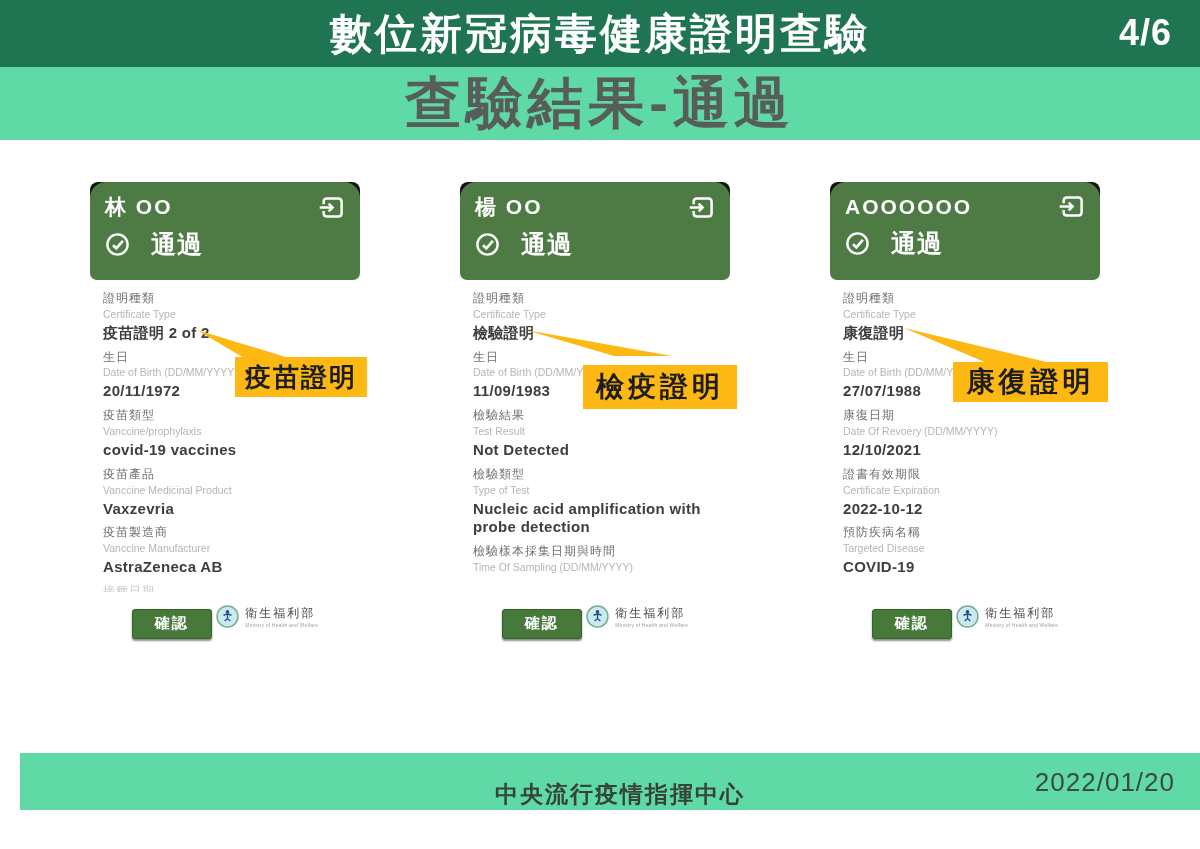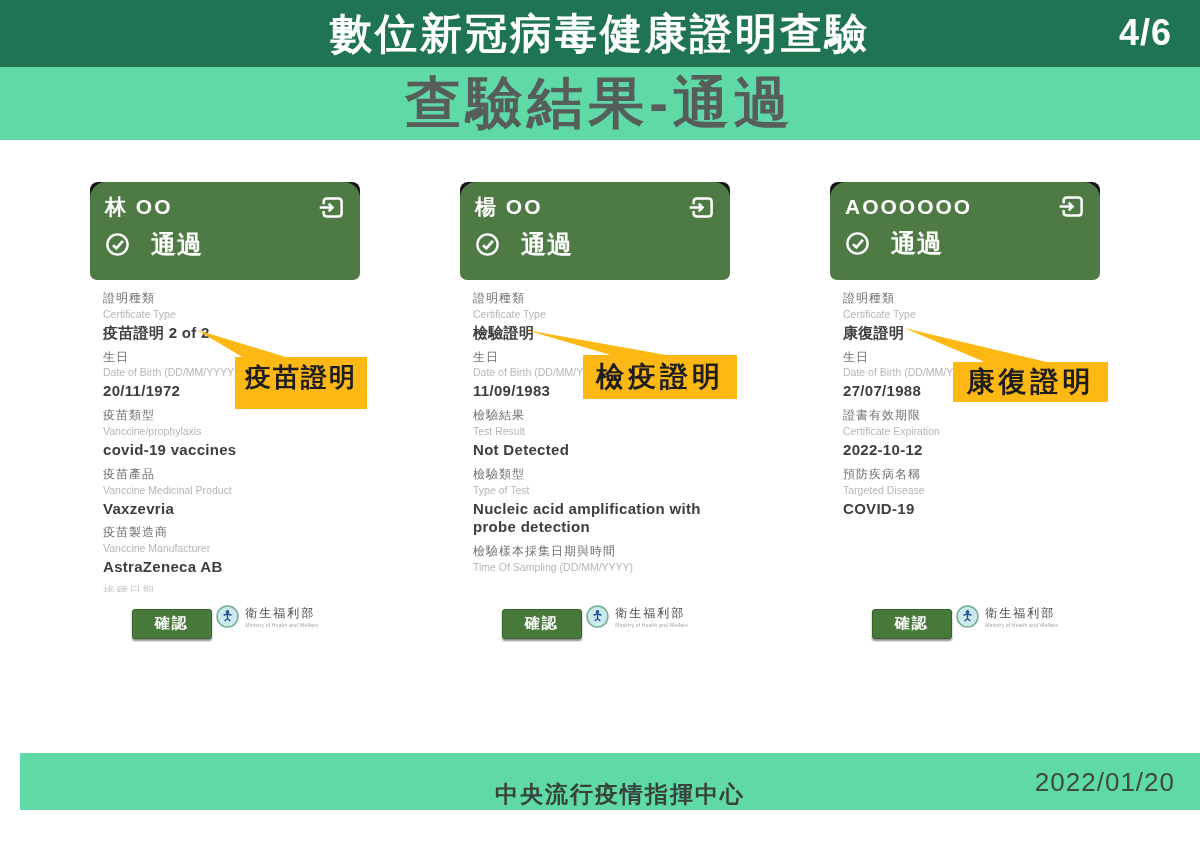--- a/index.html
+++ b/index.html
@@ -85,22 +85,22 @@
 
   
   .callout { position:absolute; z-index:5; }
   .card.c0 .callout { left:145px; top:175px; }
   .card.c1 .callout { left:123px; top:173px; }
   .card.c2 .callout { left:123px; top:180px; }
   .callout-box {
     background:#fdb813; color:#1d1d1d; font-weight:bold;
     text-align:center; letter-spacing:4px;
   }
-  .card.c0 .callout-box { width:132px; height:52px; line-height:40px; font-size:26px; letter-spacing:2px; }
-  .card.c1 .callout-box { width:154px; height:44px; line-height:44px; font-size:28px; }
+  .card.c0 .callout-box { width:132px; height:40px; line-height:40px; font-size:26px; letter-spacing:2px; }
+  .card.c1 .callout-box { width:154px; height:44px; line-height:44px; font-size:28px;margin-top:10px; }
   .card.c2 .callout-box { width:155px; height:40px; line-height:40px; font-size:28px; }
   .callout-tri { position:absolute; display:block; }
   .card.c0 .callout-tri { left:-38px; top:-27px; }
   .card.c1 .callout-tri { left:-57px; top:-25px; }
   .card.c2 .callout-tri { left:-49px; top:-34px; }
 </style>
 </head>
 <body>
 
 <div class="page">
@@ -283,20 +283,25 @@
         <div class="f-label">證明種類</div>
         <div class="f-sub">Certificate Type</div>
         <div class="f-value">康復證明</div>
       </div>
       <div class="field">
         <div class="f-label">生日</div>
         <div class="f-sub">Date of Birth (DD/MM/YYYY)</div>
         <div class="f-value">27/07/1988</div>
       </div>
       <div class="field">
+        <div class="f-label">康復日期</div>
+        <div class="f-sub">Date Of Revoery (DD/MM/YYYY)</div>
+        <div class="f-value">12/10/2021</div>
+      </div>
+      <div class="field">
         <div class="f-label">證書有效期限</div>
         <div class="f-sub">Certificate Expiration</div>
         <div class="f-value">2022-10-12</div>
       </div>
       <div class="field">
         <div class="f-label">預防疾病名稱</div>
         <div class="f-sub">Targeted Disease</div>
         <div class="f-value">COVID-19</div>
       </div>
     </div>

